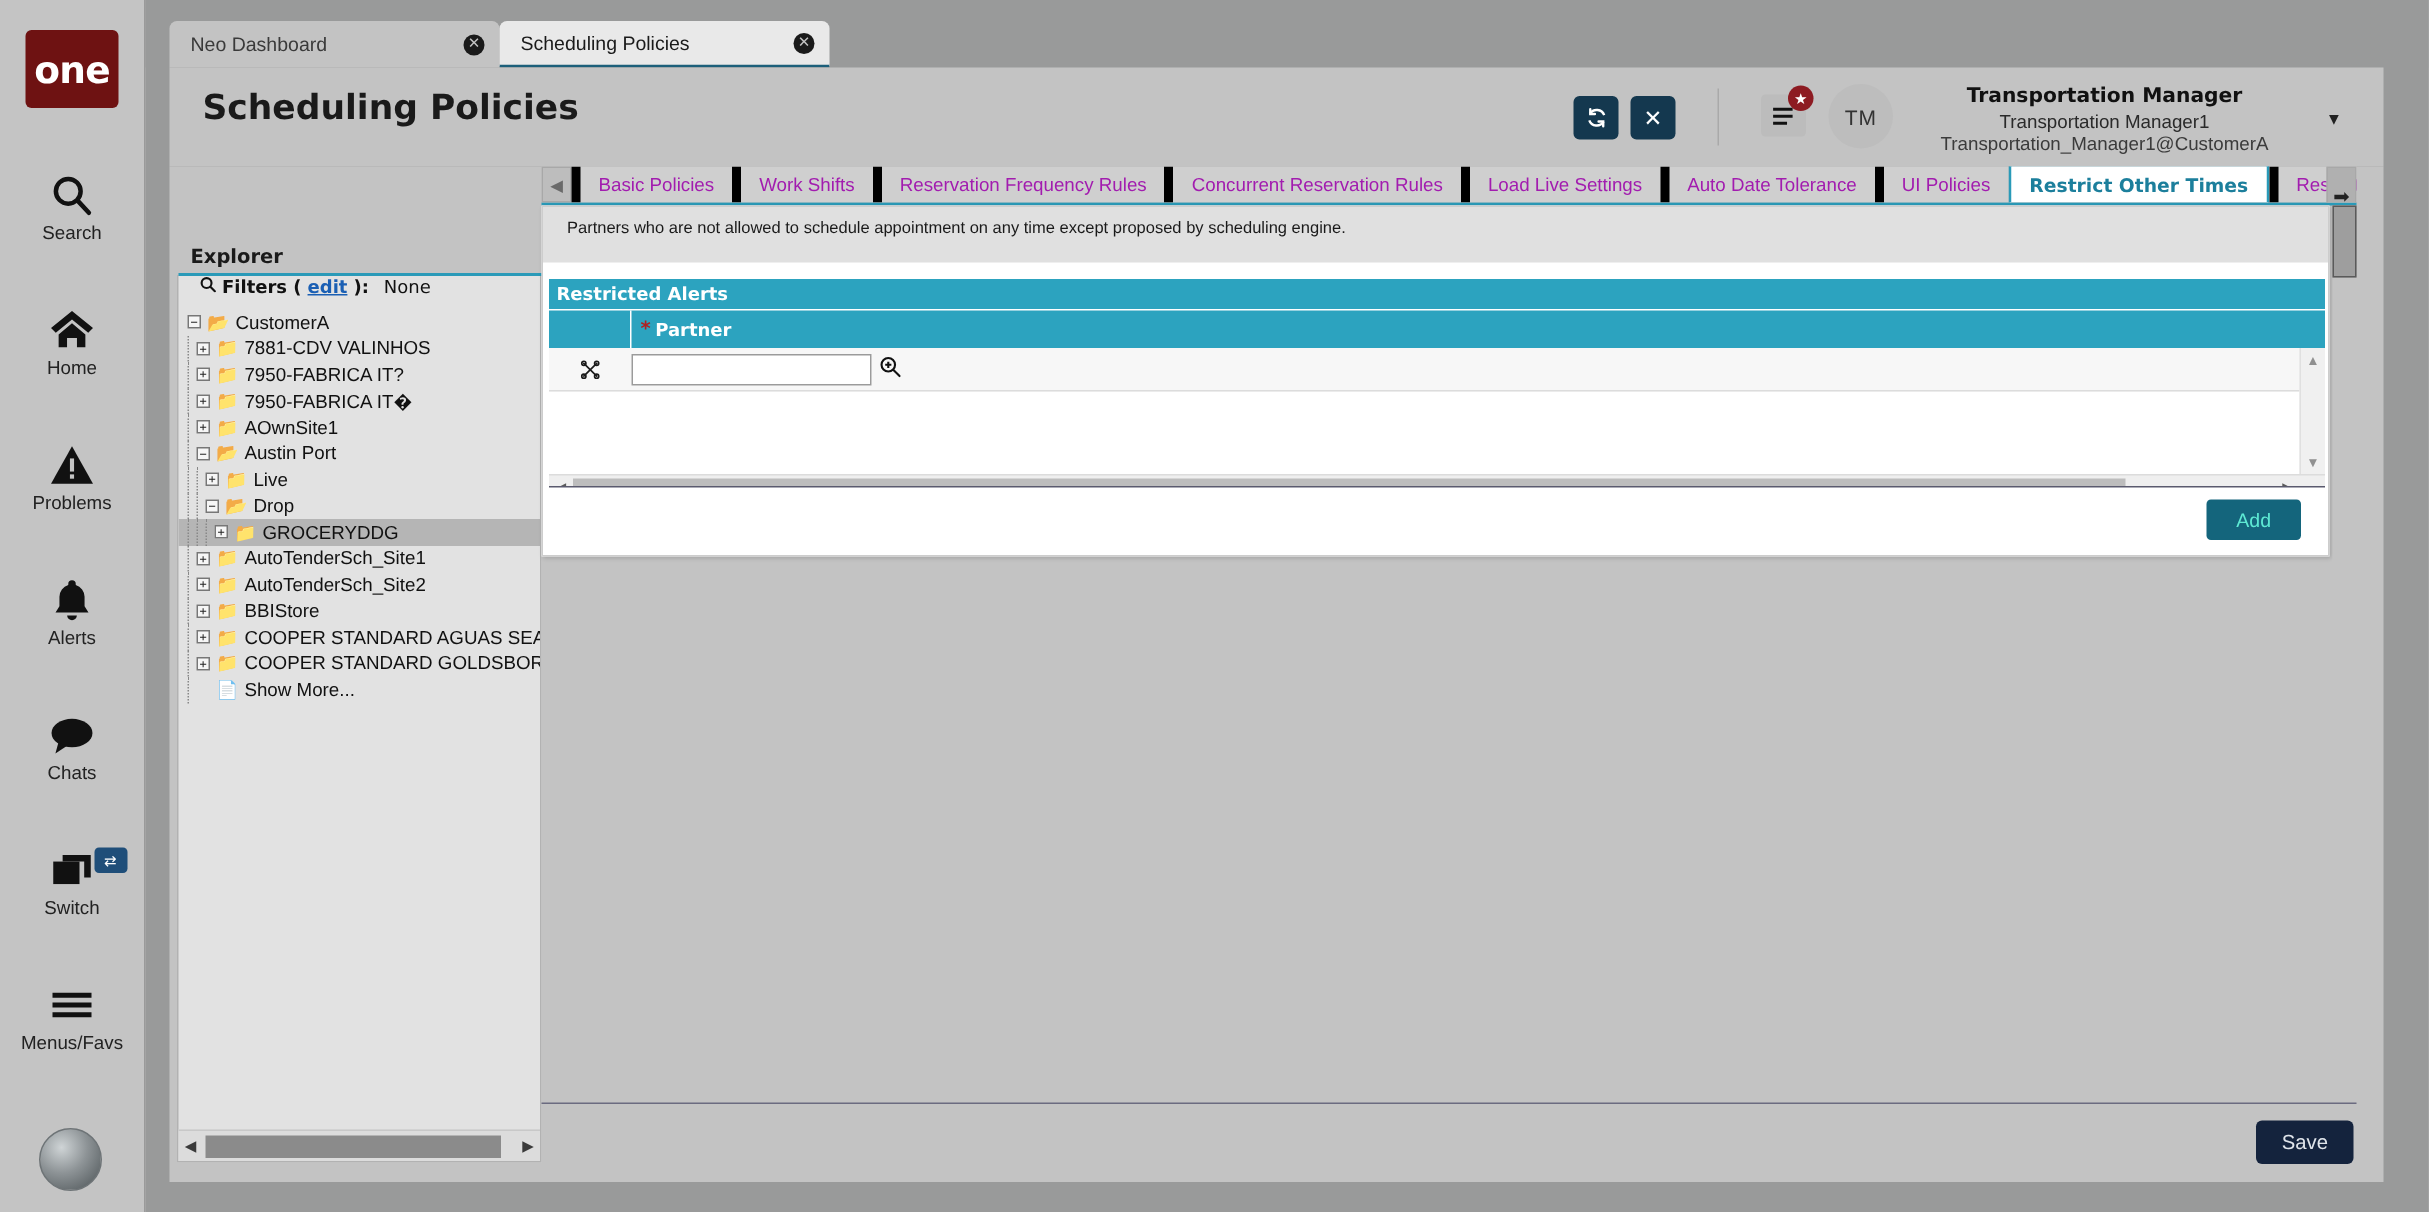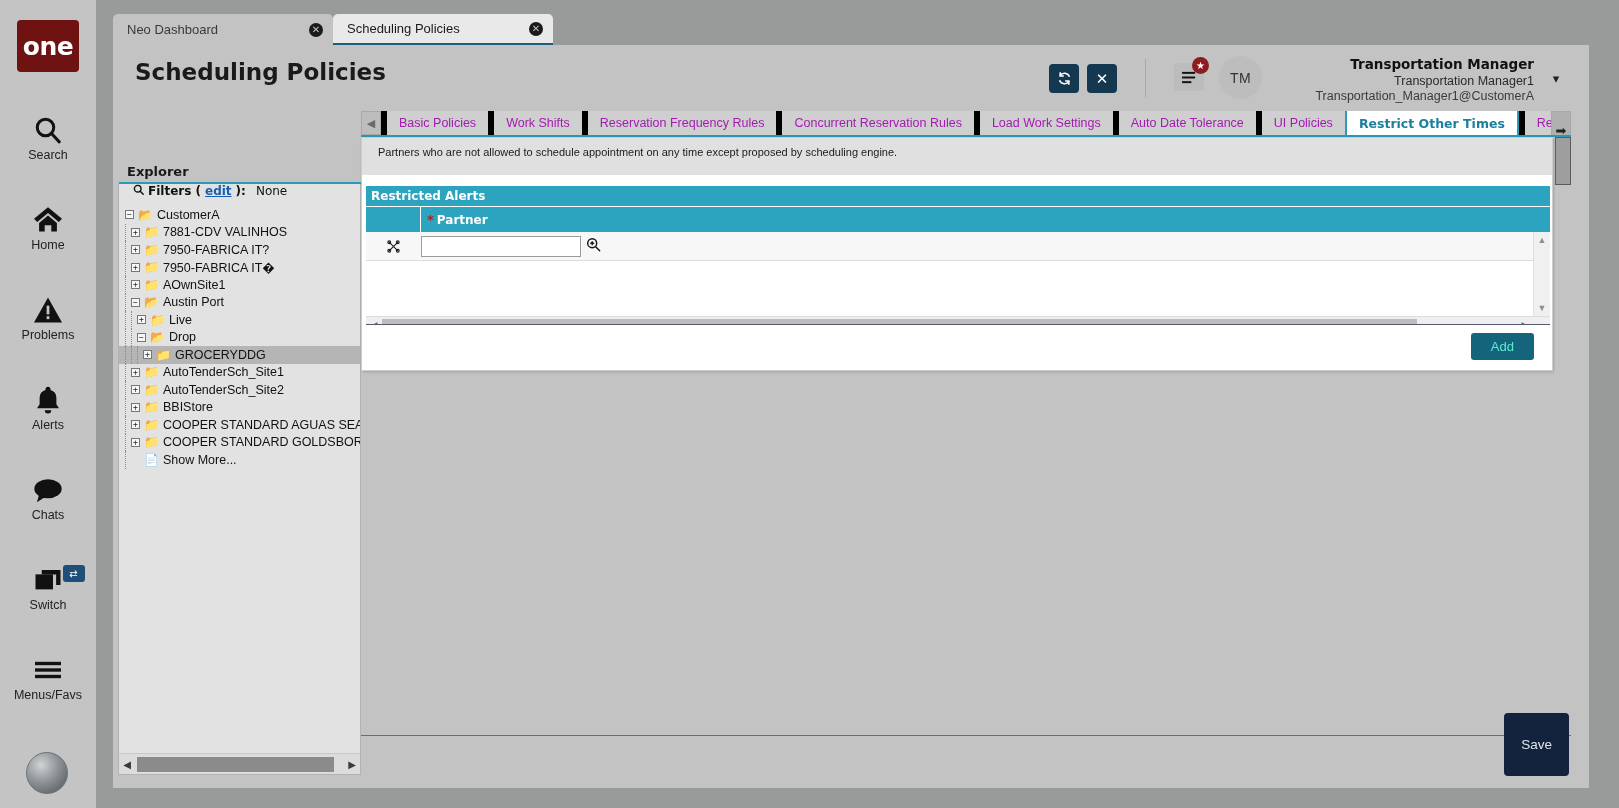--- a/index.html
+++ b/index.html
@@ -97,21 +97,21 @@
     position: absolute; right: -5px; top: -6px; width: 17px; height: 17px;
     border-radius: 50%; background: #8d1b22; color: #fff; font-size: 10px;
     display: flex; align-items: center; justify-content: center;
   }
   .avatar-circ {
     position: absolute; right: 327px; top: 11px; width: 43px; height: 43px;
     border-radius: 50%; background: #bdbdbd; color: #333;
     display: flex; align-items: center; justify-content: center;
     font-size: 14px; letter-spacing: 0.5px;
   }
-  .userblock { position: absolute; right: 55px; top: 11px; text-align: right; width: 262px; }
+  .userblock { position: absolute; right: 55px; top: 11px; text-align: center; width: 262px; }
   .userblock .u1 { font-size: 13.5px; font-weight: bold; color: #111; font-family: "DejaVu Sans", sans-serif;}
   .userblock .u2 { font-size: 12.5px; color: #2a2a2a; margin-top: 2px; }
   .userblock .u3 { font-size: 12.5px; color: #3b3b3b; margin-top: 1px; }
   .caret-btn {
     position: absolute; right: 20px; top: 20px; width: 26px; height: 26px;
     display: flex; align-items: center; justify-content: center;
     color: #222; font-size: 13px; cursor: pointer;
   }
 
   
@@ -268,21 +268,21 @@
     position: absolute; left: 0; top: 0; width: 16px; height: 48px;
     background: #9e9e9e; border: 1px solid #5a5a5a;
   }
 
   .footer-sep {
     position: absolute; left: 248px; right: 18px; bottom: 52px; height: 1px; background: #6b6b80;
   }
   .btn-save {
     position: absolute; right: 20px; bottom: 12px;
     background: #14233d; color: #dfe4ea; border: none; border-radius: 4px;
-    font-size: 13.5px; padding: 24px 17px; cursor: pointer;
+    font-size: 13.5px; padding: 7px 17px; cursor: pointer;
     font-family: "Liberation Sans", sans-serif;
     text-align: center;
   }
 </style>
 </head>
 <body>
 
 <div id="app">
 
   <div class="rail">
@@ -594,21 +594,21 @@
           <div class="ptab">
             <span>Work Shifts</span>
           </div>
           <div class="ptab">
             <span>Reservation Frequency Rules</span>
           </div>
           <div class="ptab">
             <span>Concurrent Reservation Rules</span>
           </div>
           <div class="ptab">
-            <span>Load Work Settings</span>
+            <span>Load Live Settings</span>
           </div>
           <div class="ptab">
             <span>Auto Date Tolerance</span>
           </div>
           <div class="ptab">
             <span>UI Policies</span>
           </div>
           <div class="ptab active">
             <span>Restrict Other Times</span>
           </div>

